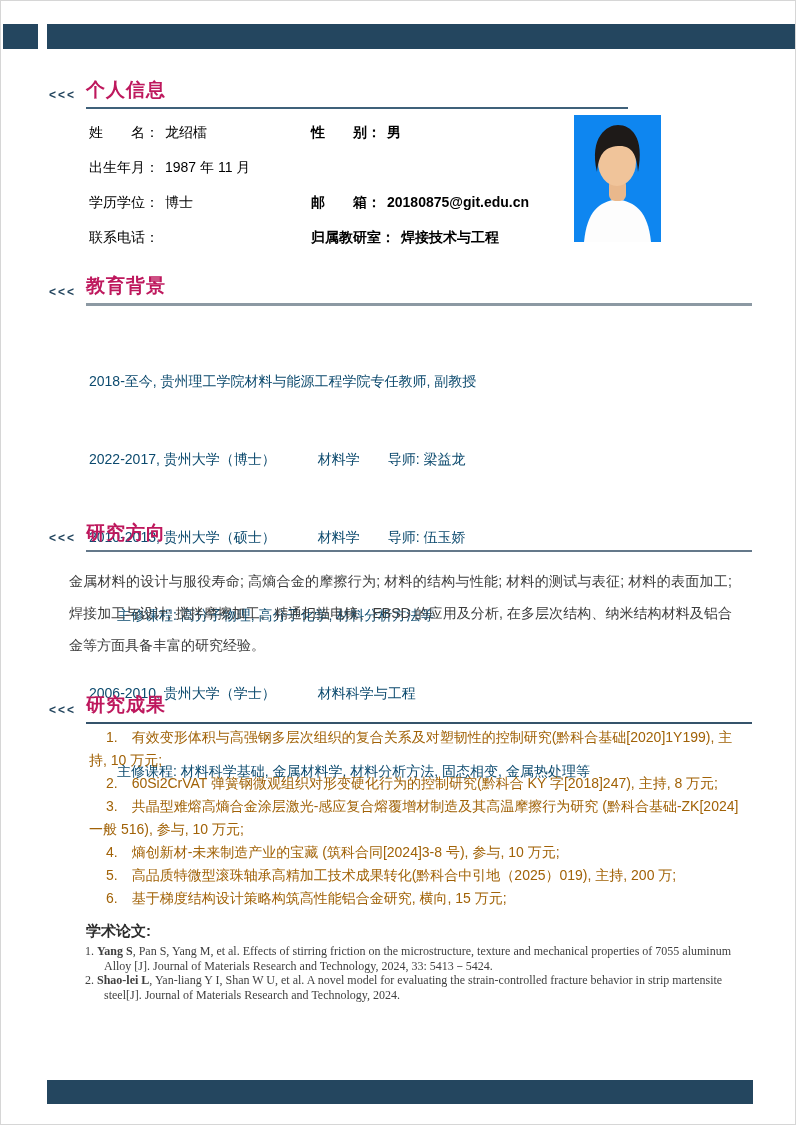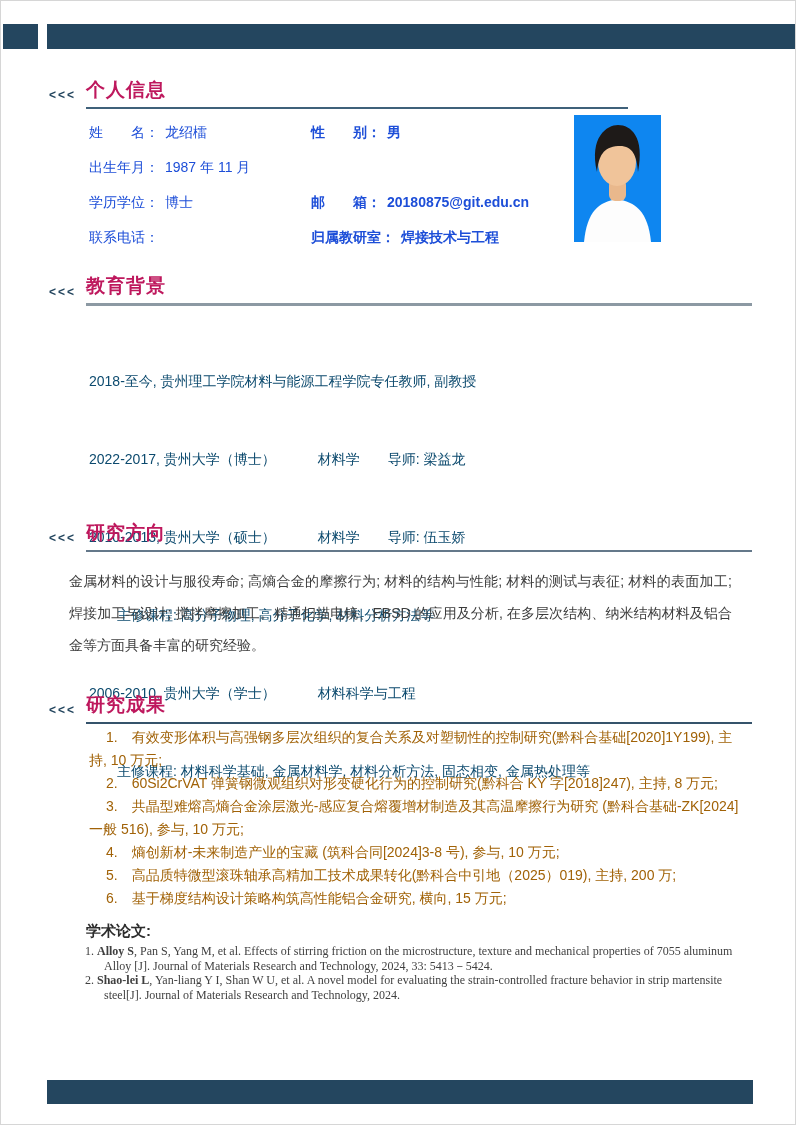--- a/index.html
+++ b/index.html
@@ -24,21 +24,21 @@
     letter-spacing:2px;padding-bottom:7px;
   }
   .title-wrap{flex:1;border-bottom:2px solid #64788a;padding-bottom:4px;}
   #sec-personal .title-wrap{flex:none;width:542px;border-bottom-color:#3f617a;}
   #sec-education .title-wrap{border-bottom-color:#8c99a3;border-bottom-width:3px;}
   #sec-achievements .title-wrap{border-bottom-color:#35536b;}
   .sec-title{margin:0;font-size:19px;font-weight:600;color:#be185d;letter-spacing:1px;}
 
   
   .info-grid{margin:6px 0 0 40px;width:485px;}
-  .irow{display:flex;height:35px;align-items:center;font-size:14px;color:#1d4ed8;}
+  .irow{display:flex;height:35px;align-items:center;font-size:14px;color:#000000;}
   .icell{white-space:nowrap;}
   .icell.l{width:222px;}
   .icell.r{flex:1;font-weight:bold;}
   .ilabel{margin-right:6px;}
   .photo{position:absolute;left:525px;top:38px;width:87px;height:127px;}
   .photo svg{display:block;}
 
   
   .edu{margin:10px 0 0 40px;font-size:14px;color:#0c4a6e;line-height:26px;white-space:pre-wrap;}
 
@@ -154,19 +154,19 @@
       <div class="proj"><span class="pnum">1.</span><span>有效变形体积与高强钢多层次组织的复合关系及对塑韧性的控制研究(黔科合基础[2020]1Y199), 主持, 10 万元;</span></div>
       <div class="proj"><span class="pnum">2.</span><span>60Si2CrVAT 弹簧钢微观组织对形变硬化行为的控制研究(黔科合 KY 字[2018]247), 主持, 8 万元;</span></div>
       <div class="proj"><span class="pnum">3.</span><span>共晶型难熔高熵合金涂层激光-感应复合熔覆增材制造及其高温摩擦行为研究 (黔科合基础-ZK[2024]一般 516), 参与, 10 万元;</span></div>
       <div class="proj"><span class="pnum">4.</span><span>熵创新材-未来制造产业的宝藏 (筑科合同[2024]3-8 号), 参与, 10 万元;</span></div>
       <div class="proj"><span class="pnum">5.</span><span>高品质特微型滚珠轴承高精加工技术成果转化(黔科合中引地（2025）019), 主持, 200 万;</span></div>
       <div class="proj"><span class="pnum">6.</span><span>基于梯度结构设计策略构筑高性能铝合金研究, 横向, 15 万元;</span></div>
     </div>
 
     <div class="block-label">学术论文:</div>
     <div class="papers">
-      <div class="paper"><span class="num">1.</span><b>Alloy S</b><span>, Pan S, Yang M, et al. Effects of stirring friction on the microstructure, texture and mechanical properties of 7055 aluminum Alloy [J]. Journal of Materials Research and Technology, 2024, 33: 5413－5424.</span></div>
+      <div class="paper"><span class="num">1.</span><b>Yang S</b><span>, Pan S, Yang M, et al. Effects of stirring friction on the microstructure, texture and mechanical properties of 7055 aluminum Alloy [J]. Journal of Materials Research and Technology, 2024, 33: 5413－5424.</span></div>
       <div class="paper"><span class="num">2.</span><b>Shao-lei L</b><span>, Yan-liang Y I, Shan W U, et al. A novel model for evaluating the strain-controlled fracture behavior in strip martensite steel[J]. Journal of Materials Research and Technology, 2024.</span></div>
     </div>
   </section>
 
   <div class="ftr-bar"></div>
 </div>
 
 </body></html>

